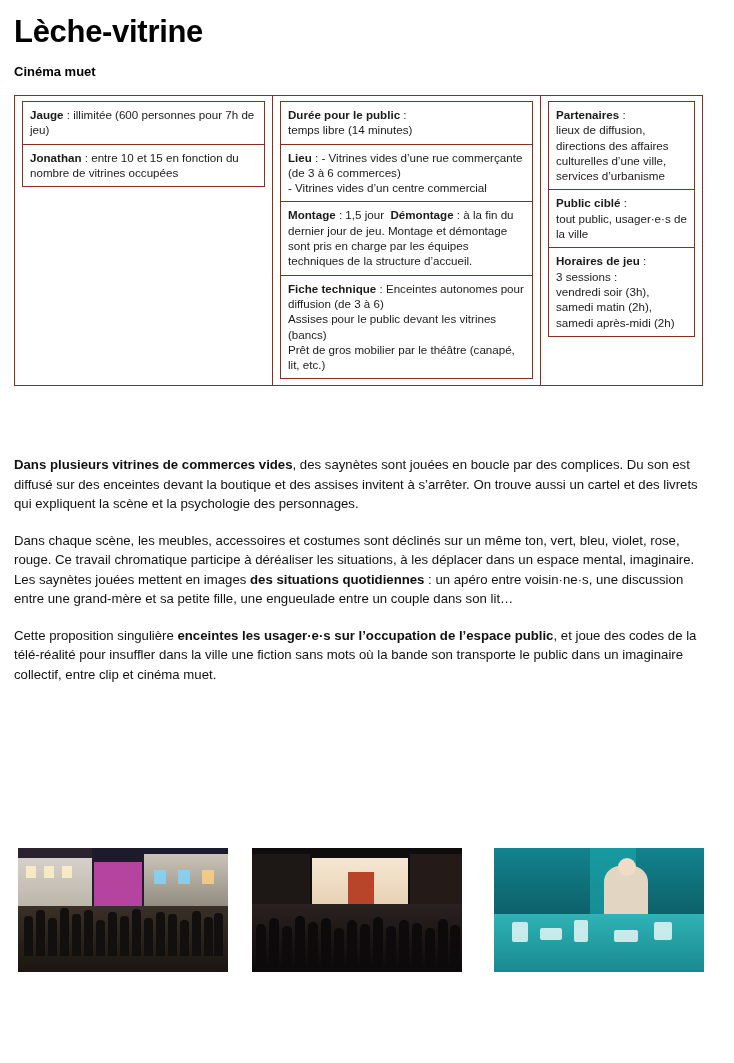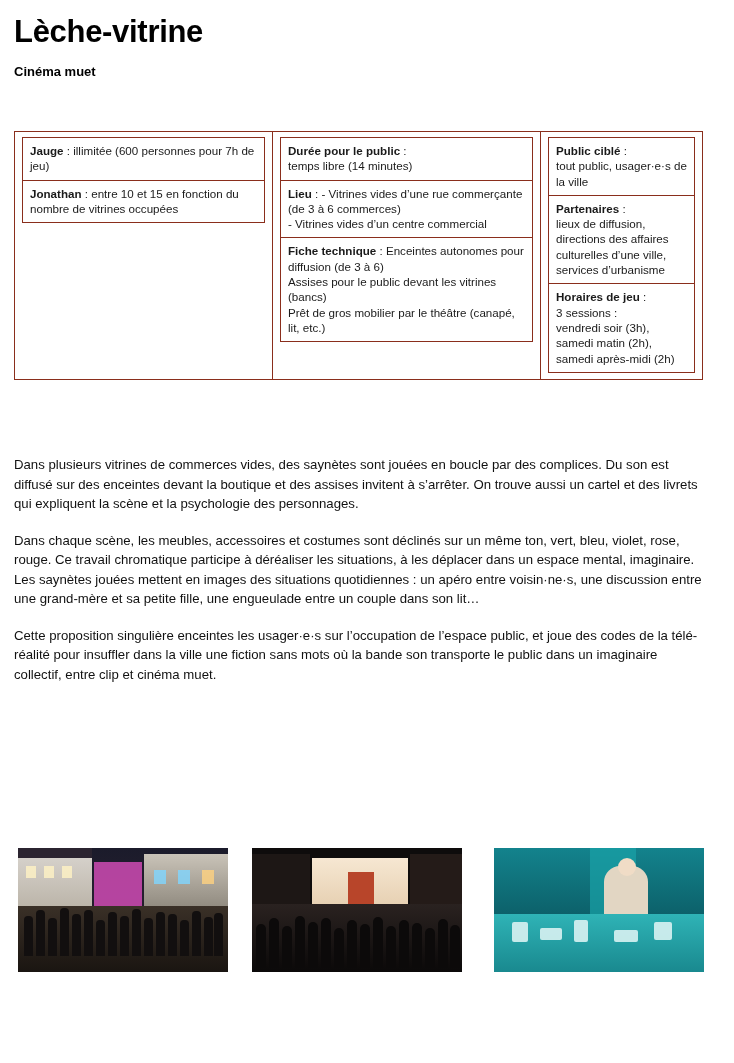--- a/index.html
+++ b/index.html
@@ -37,21 +37,20 @@
     font-size: 13px;
     font-weight: bold;
     color: #000;
   }
   
   .table-wrap {
     position: absolute;
     left: 14px;
     top: 95px;
     width: 688px;
-    margin-top: 36px;
   }
   table.info {
     border-collapse: collapse;
     width: 688px;
     table-layout: fixed;
   }
   table.info td {
     border: 1px solid #8a2e1c;
     vertical-align: top;
     padding: 5px 7px 6px 7px;
@@ -71,21 +70,21 @@
   .body-text {
     position: absolute;
     left: 14px;
     top: 455px;
     width: 690px;
     font-size: 13.2px;
     line-height: 1.48;
     color: #111;
   }
   .body-text p { margin: 0 0 17px 0; }
-  .body-text b { font-weight: normal; }
+  .body-text b { font-weight: bold; }
   
   .photos {
     position: absolute;
     left: 14px;
     top: 848px;
     width: 700px;
     height: 130px;
   }
   .photo {
     position: absolute;
@@ -164,43 +163,48 @@
                 <span>temps libre (14 minutes)</span>
               </td>
             </tr>
             <tr>
               <td>
                 <span class="lbl">Lieu</span><span> : - Vitrines vides d’une rue commerçante (de 3 à  6 commerces)</span><br>
                 <span>- Vitrines vides d’un centre commercial</span>
               </td>
             </tr>
             <tr>
+              <td>
+                <span class="lbl">Montage</span><span> : 1,5 jour</span>&nbsp;&nbsp;<span class="lbl">Démontage</span><span> :  à la fin du dernier jour de jeu. Montage et démontage sont pris en charge par les équipes techniques de la structure d’accueil.</span>
+              </td>
+            </tr>
+            <tr>
               <td style="height:96px;">
                 <span class="lbl">Fiche technique</span><span> : Enceintes autonomes pour diffusion (de 3 à 6)</span><br>
                 <span>Assises pour le public devant les vitrines (bancs)</span><br>
                 <span>Prêt de gros mobilier par le théâtre (canapé, lit, etc.)</span>
               </td>
             </tr>
           </tbody>
               </table>
         </td>
 
         <td class="col-c nest">
           <table class="sub">
             <tbody>
                   <tr>
               <td>
+                <span class="lbl">Partenaires</span><span> :</span><br>
+                <span>lieux de diffusion, directions des affaires culturelles d’une ville, services d’urbanisme</span>
+              </td>
+            </tr>
+            <tr>
+              <td>
                 <span class="lbl">Public ciblé</span><span> :</span><br>
                 <span>tout public, usager·e·s de la ville</span>
-              </td>
-            </tr>
-            <tr>
-              <td>
-                <span class="lbl">Partenaires</span><span> :</span><br>
-                <span>lieux de diffusion, directions des affaires culturelles d’une ville, services d’urbanisme</span>
               </td>
             </tr>
             <tr>
               <td>
                 <span class="lbl">Horaires de jeu</span><span> :</span><br>
                 <span>3 sessions :</span><br>
                 <span>vendredi soir (3h),</span><br>
                 <span>samedi matin (2h),</span><br>
                 <span>samedi après-midi (2h)</span>
               </td>

